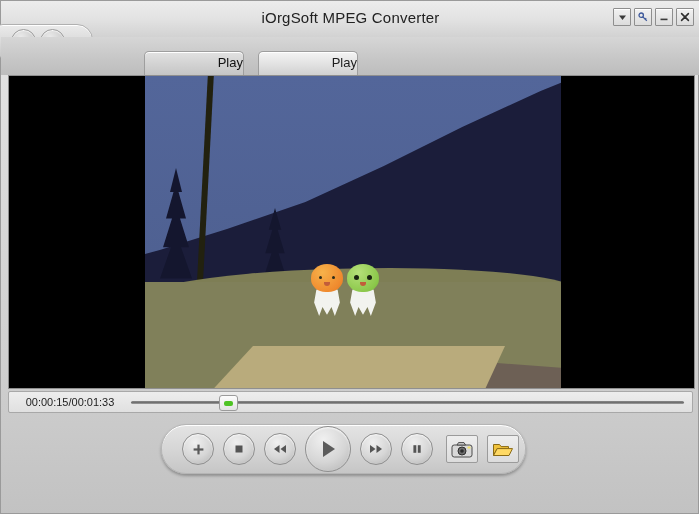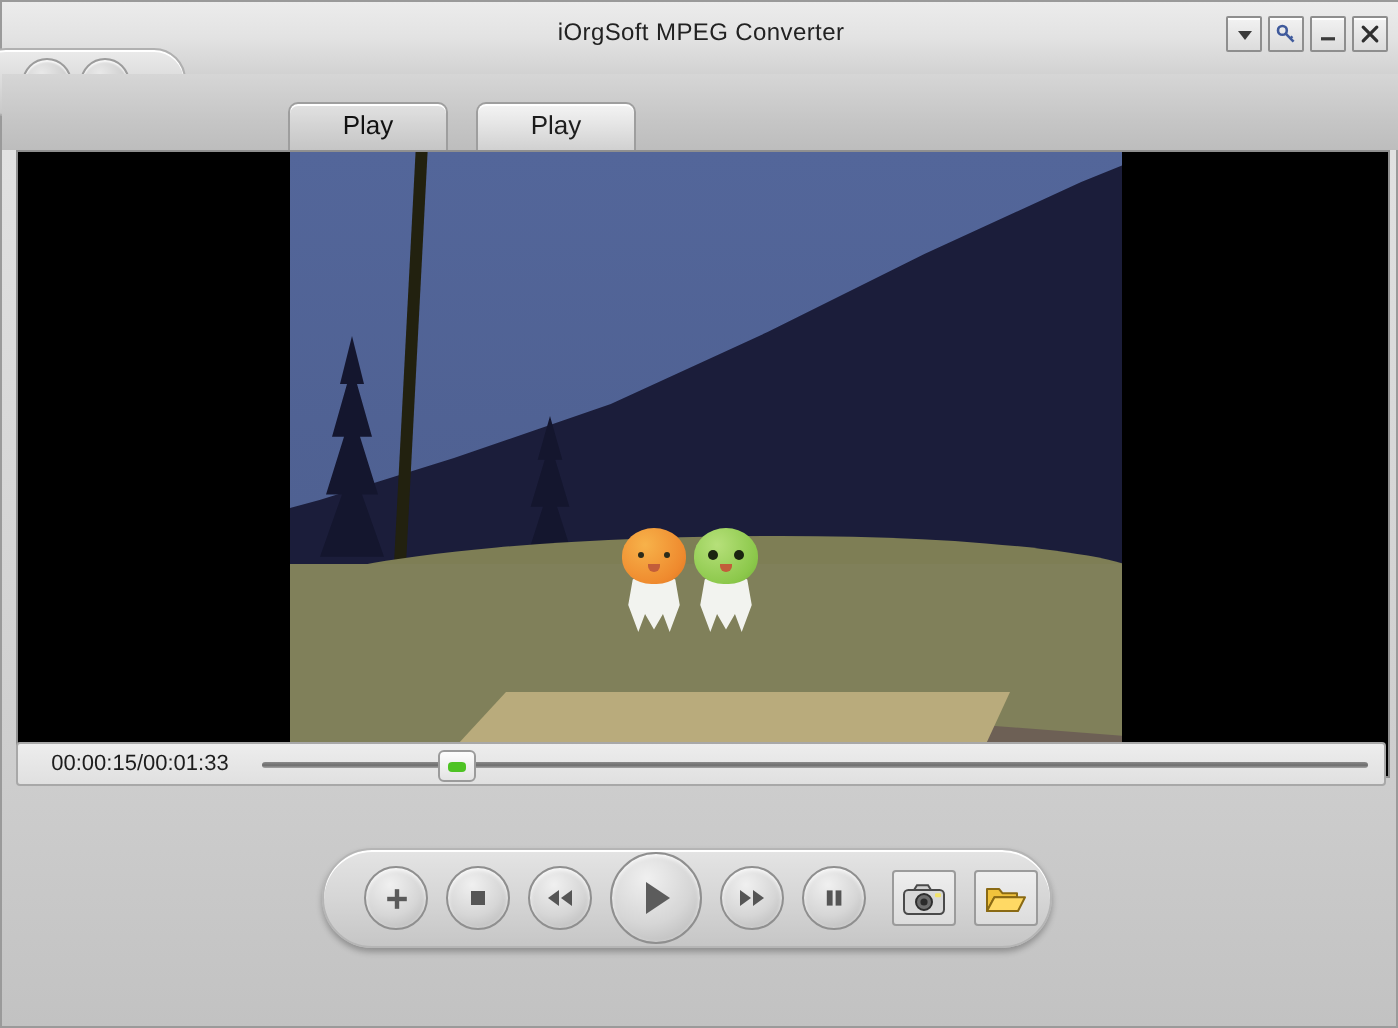--- a/index.html
+++ b/index.html
@@ -16,21 +16,21 @@
   }
 
   
   .titlebar{
     position:absolute;left:0;top:0;width:699px;height:36px;
     background:linear-gradient(180deg,#ececec 0%,#e3e3e3 48%,#d2d2d2 100%);
     border-bottom:1px solid #bdbdbd;
   }
   .title-text{
     position:absolute;left:0;top:8px;width:699px;text-align:center;
-    font-size:12px;color:#222;letter-spacing:.2px;
+    font-size:15px;color:#222;letter-spacing:.2px;
   }
   .win-btns{position:absolute;right:6px;top:7px;display:flex;gap:3px;}
   .wbtn{
     width:16px;height:16px;border:1px solid #8e8e8e;
     background:linear-gradient(180deg,#f2f2f2 0%,#dcdcdc 100%);
     border-radius:1px;display:flex;align-items:center;justify-content:center;
     box-shadow:inset 0 1px 0 #fff;
   }
   .wbtn svg{display:block;}
 
@@ -50,26 +50,27 @@
   .navbtn.back{left:23px;}
   .navbtn.fwd{left:52px;}
 
   
   .tabstrip{
     position:absolute;left:0;top:36px;width:699px;height:38px;
     background:linear-gradient(180deg,#d6d6d6 0%,#c6c6c6 60%,#bdbdbd 100%);
   }
   .tabs{position:absolute;left:143px;top:14px;display:flex;gap:14px;}
   .tab{
-    width:78px;height:24px;line-height:22px;text-align:center;
+    width:78px;height:24px;line-height:22px;text-align:right;
     font-size:13px;color:#1d1d1d;
     border:1px solid #9e9e9e;border-bottom:none;
     border-radius:5px 5px 0 0;
     background:linear-gradient(180deg,#f4f4f4 0%,#e6e6e6 40%,#cfcfcf 100%);
     box-shadow:inset 0 1px 0 #fff;
+    padding-left:20px;
   }
   .tab.active{
     background:linear-gradient(180deg,#e2e2e2 0%,#d4d4d4 45%,#c4c4c4 100%);
     color:#111;
   }
 
   
   .videoframe{
     position:absolute;left:7px;top:74px;width:685px;height:312px;
     background:#000;border:1px solid #8f8f8f;
@@ -114,21 +115,21 @@
   .ch.orange .head{background:radial-gradient(circle at 36% 30%,#f7b24a 0%,#ef8a2e 70%,#dd7520 100%);}
   .ch.green .head{background:radial-gradient(circle at 36% 30%,#b6e07a 0%,#8cc84b 70%,#74b13a 100%);}
   .eye{position:absolute;top:12px;width:3px;height:3px;background:#2b2b1a;border-radius:50%;}
   .eye.l{left:8px;} .eye.r{left:21px;}
   .ch.green .eye{width:5px;height:5px;top:11px;background:#1a2410;}
   .ch.green .eye.l{left:7px;} .ch.green .eye.r{left:20px;}
   .mouth{position:absolute;left:13px;top:18px;width:6px;height:4px;background:#c25d3a;border-radius:0 0 6px 6px;}
 
   
   .seekrow{
-    position:absolute;left:7px;top:370px;width:685px;height:22px;
+    position:absolute;left:7px;top:390px;width:685px;height:22px;
     background:linear-gradient(180deg,#ededed 0%,#e0e0e0 100%);
     border:1px solid #a8a8a8;box-sizing:border-box;border-radius:2px;
     display:flex;align-items:center;
   }
   .timelabel{
     width:122px;text-align:center;font-size:11px;color:#1d1d1d;
     font-family:"Liberation Sans","DejaVu Sans",sans-serif;
   }
   .slider{position:relative;flex:1;height:18px;margin-right:8px;}
   .track{

